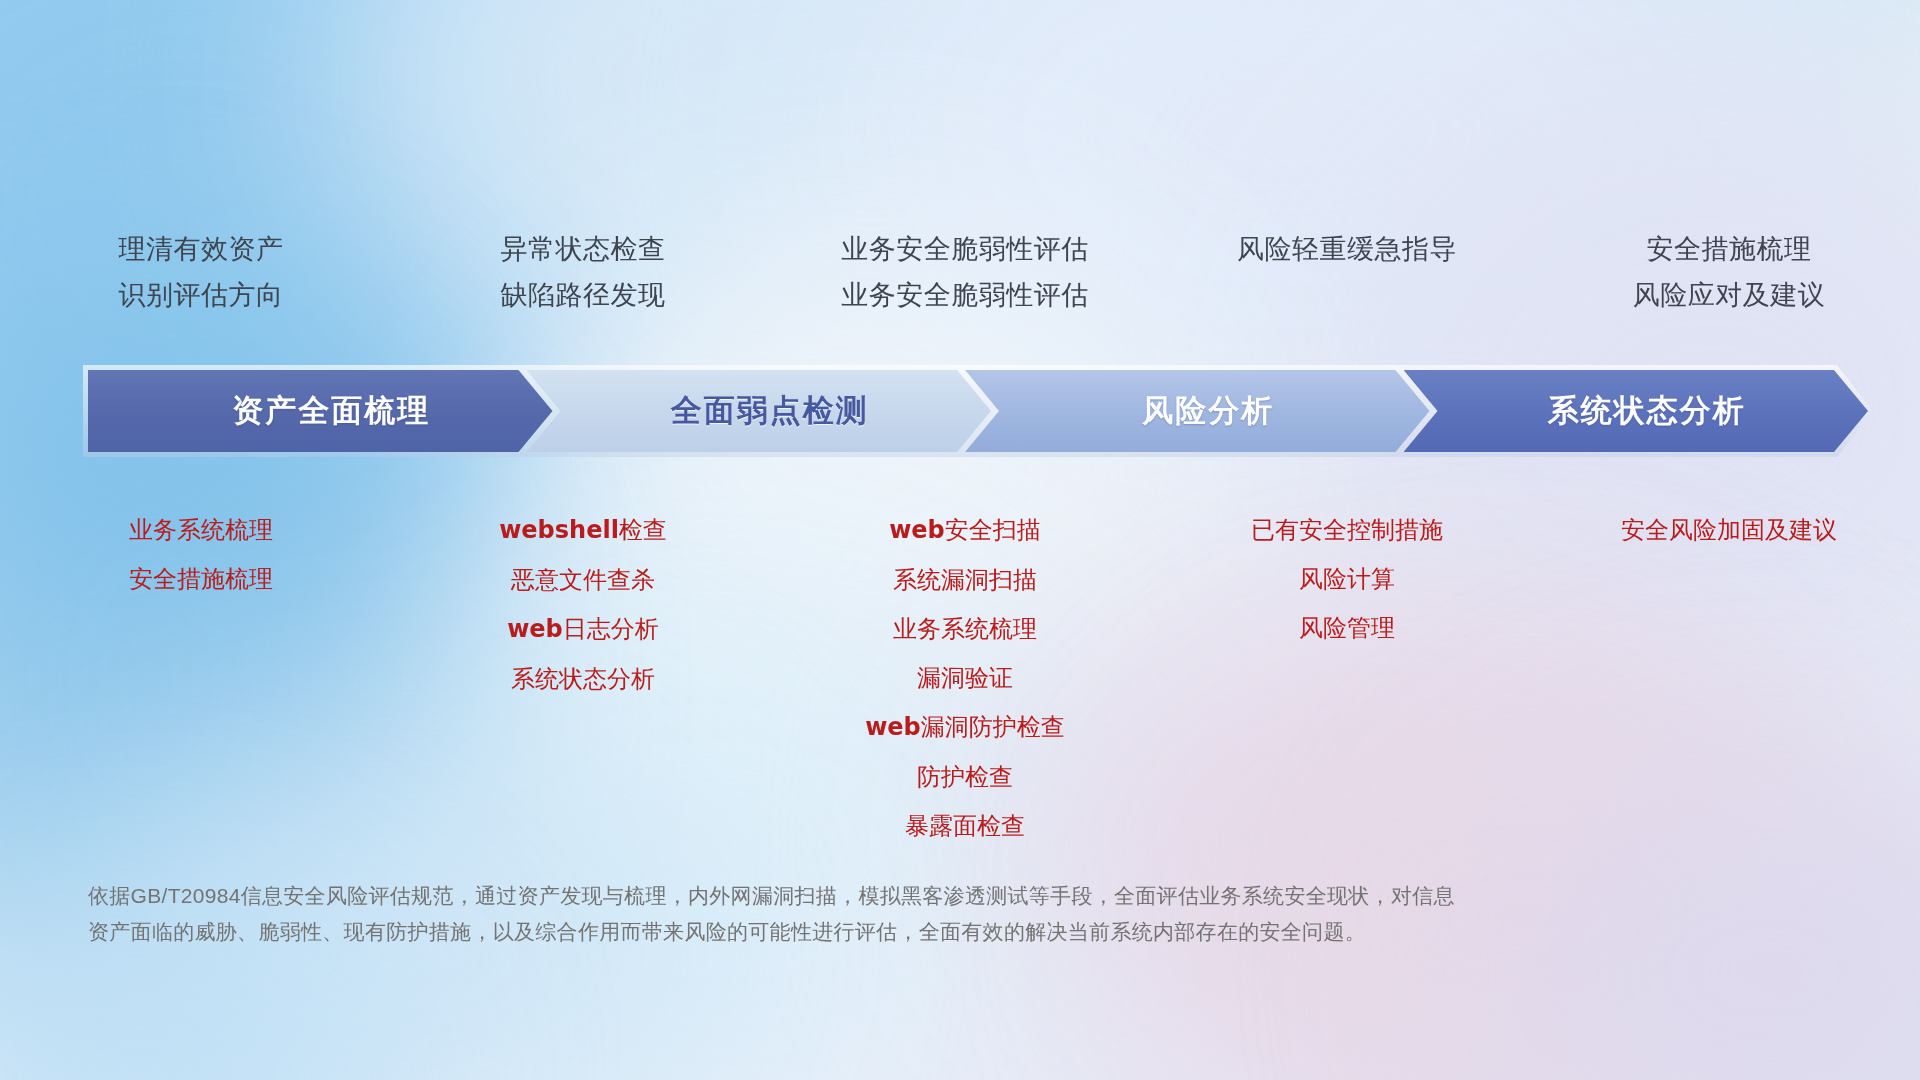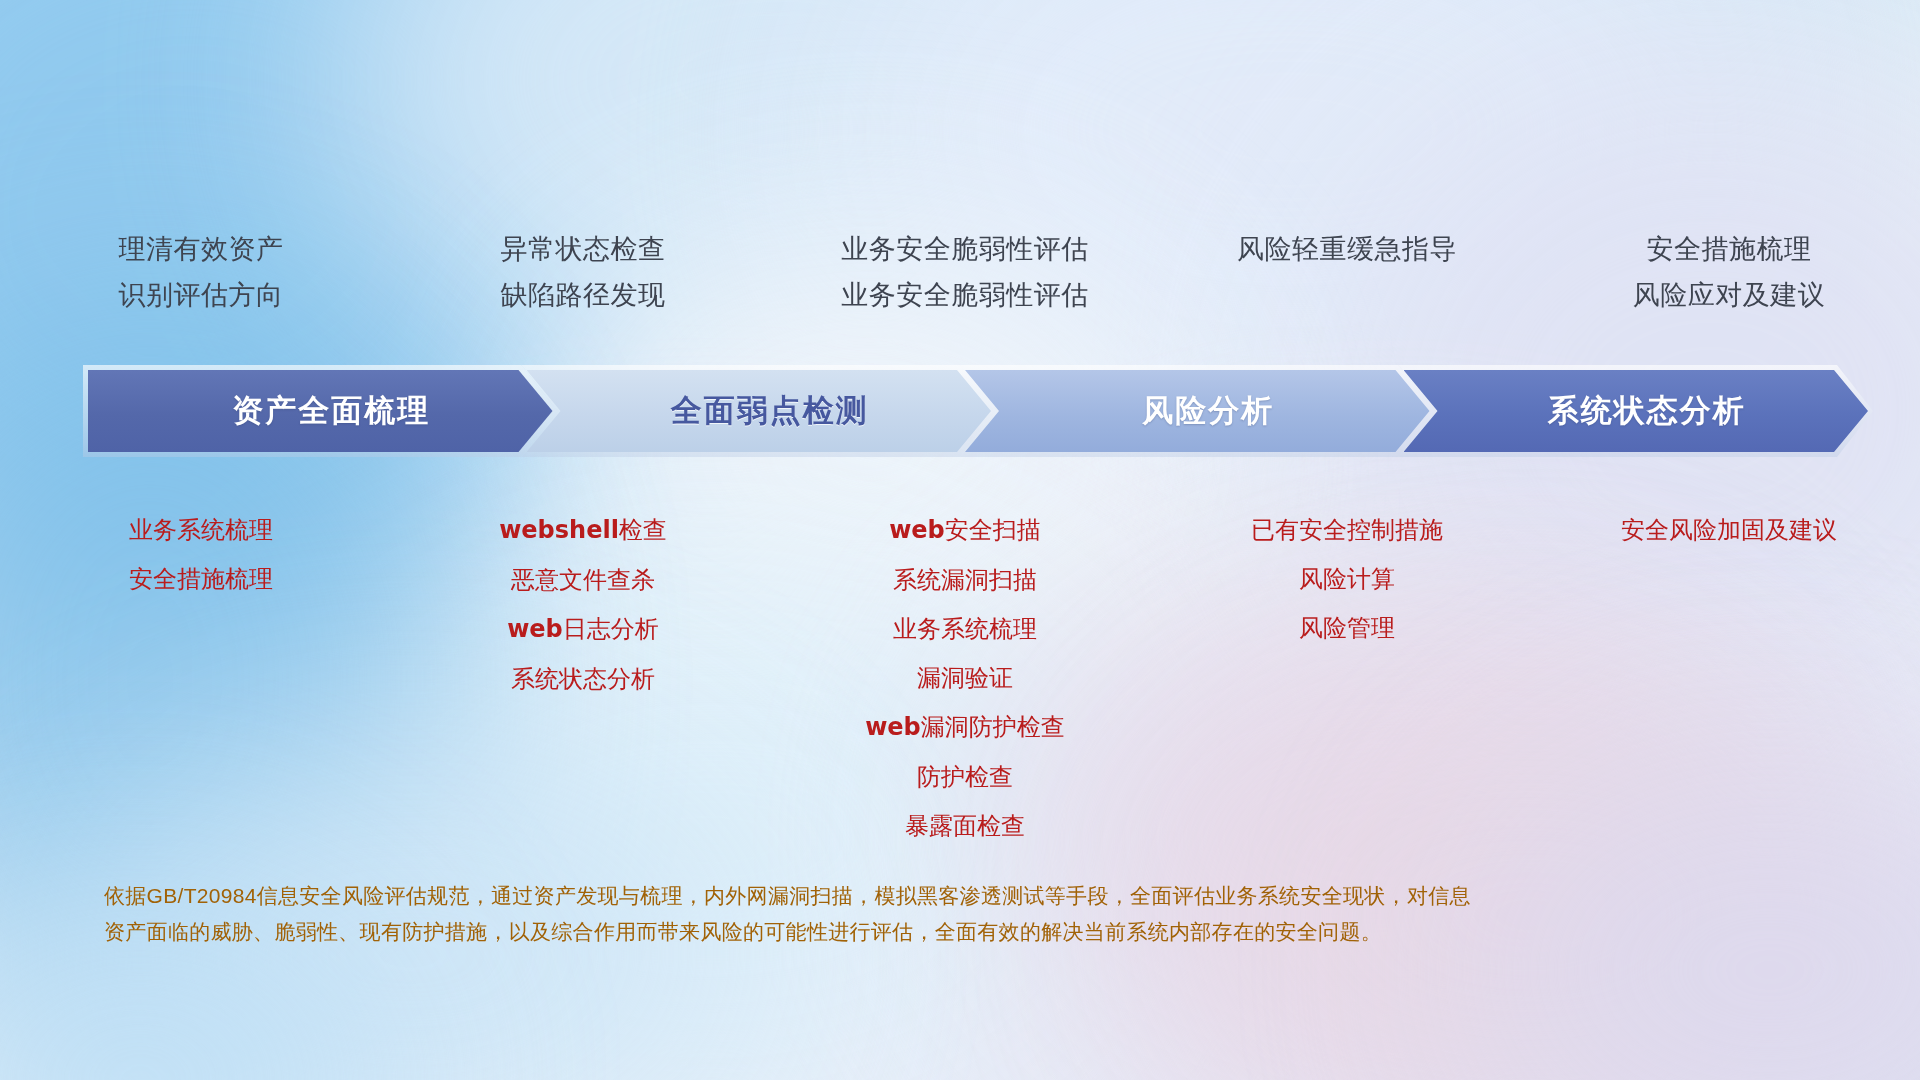--- a/index.html
+++ b/index.html
@@ -82,22 +82,22 @@
   
   #bot-row{top:505px;height:300px;align-items:flex-start;}
   .item{
     font-size:24px;color:#b91c1c;line-height:49px;white-space:nowrap;
     text-align:center;
   }
   .item .en{font-weight:700;font-family:"DejaVu Sans","Liberation Sans",sans-serif;letter-spacing:0px;}
 
   
   #footer{
-    position:absolute;left:104px;top:878px;width:1540px;
-    font-size:21px;line-height:36px;color:#a16207;letter-spacing:.3px;
+    position:absolute;left:88px;top:878px;width:1540px;
+    font-size:21px;line-height:36px;color:#737373;letter-spacing:.3px;
   }
   #footer div{white-space:nowrap;}
 </style>
 </head>
 <body>
 
 <div id="bg">
   <div class="base"></div>
   <div class="blob b1"></div>
   <div class="blob b3"></div>

